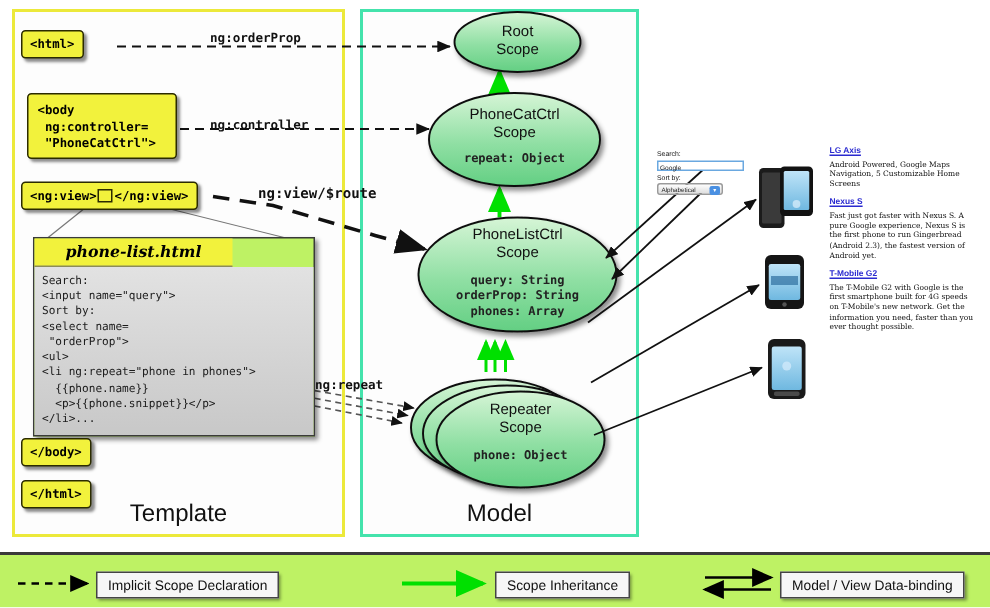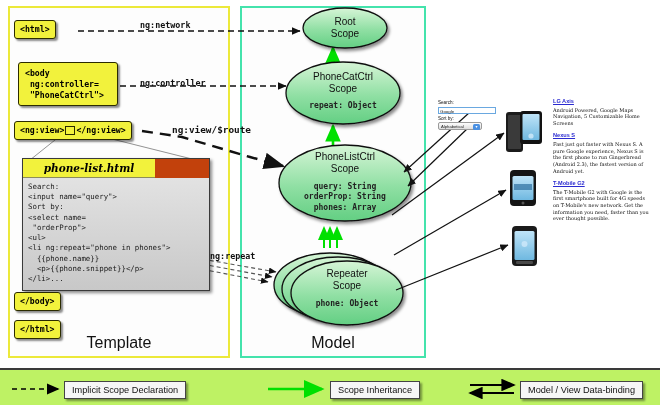--- a/index.html
+++ b/index.html
@@ -78,21 +78,21 @@
     margin: 0 1px;
   }
 
   
   .note {
     position: absolute;
     left: 22px; top: 158px; width: 188px;
     border: 1.4px solid #3a3a3a;
     box-shadow: 2px 2px 3px rgba(0,0,0,.45);
     box-sizing: border-box;
-    background: #c2410c;
+    background: #bef264;
   }
   .note-title {
     background: #f2f23c;
     font-family: "DejaVu Serif", serif;
     font-style: italic;
     font-weight: bold;
     font-size: 10.5px;
     color: #000;
     text-align: center;
     padding: 3px 0 3px 0;
@@ -327,21 +327,21 @@
 &lt;ul&gt;
 &lt;li ng:repeat="phone in phones"&gt;
   {{phone.name}}
   &lt;p&gt;{{phone.snippet}}&lt;/p&gt;
 &lt;/li&gt;...</div>
     </div>
 
     <div class="tag tag-bodyc">&lt;/body&gt;</div>
     <div class="tag tag-htmlc">&lt;/html&gt;</div>
 
-    <div class="conn-label lbl-autobind">ng:network</div>
+    <div class="conn-label lbl-autobind">ng:orderProp</div>
     <div class="conn-label lbl-controller">ng:controller</div>
     <div class="conn-label lbl-route">ng:view/$route</div>
     <div class="conn-label lbl-repeat">ng:repeat</div>
 
     <div class="vw-form">
       <div class="vw-lbl">Search:</div>
       <div class="vw-input">Google</div>
       <div class="vw-lbl">Sort by:</div>
       <div class="vw-select"><span>Alphabetical</span><span class="caret">▾</span></div>
     </div>

